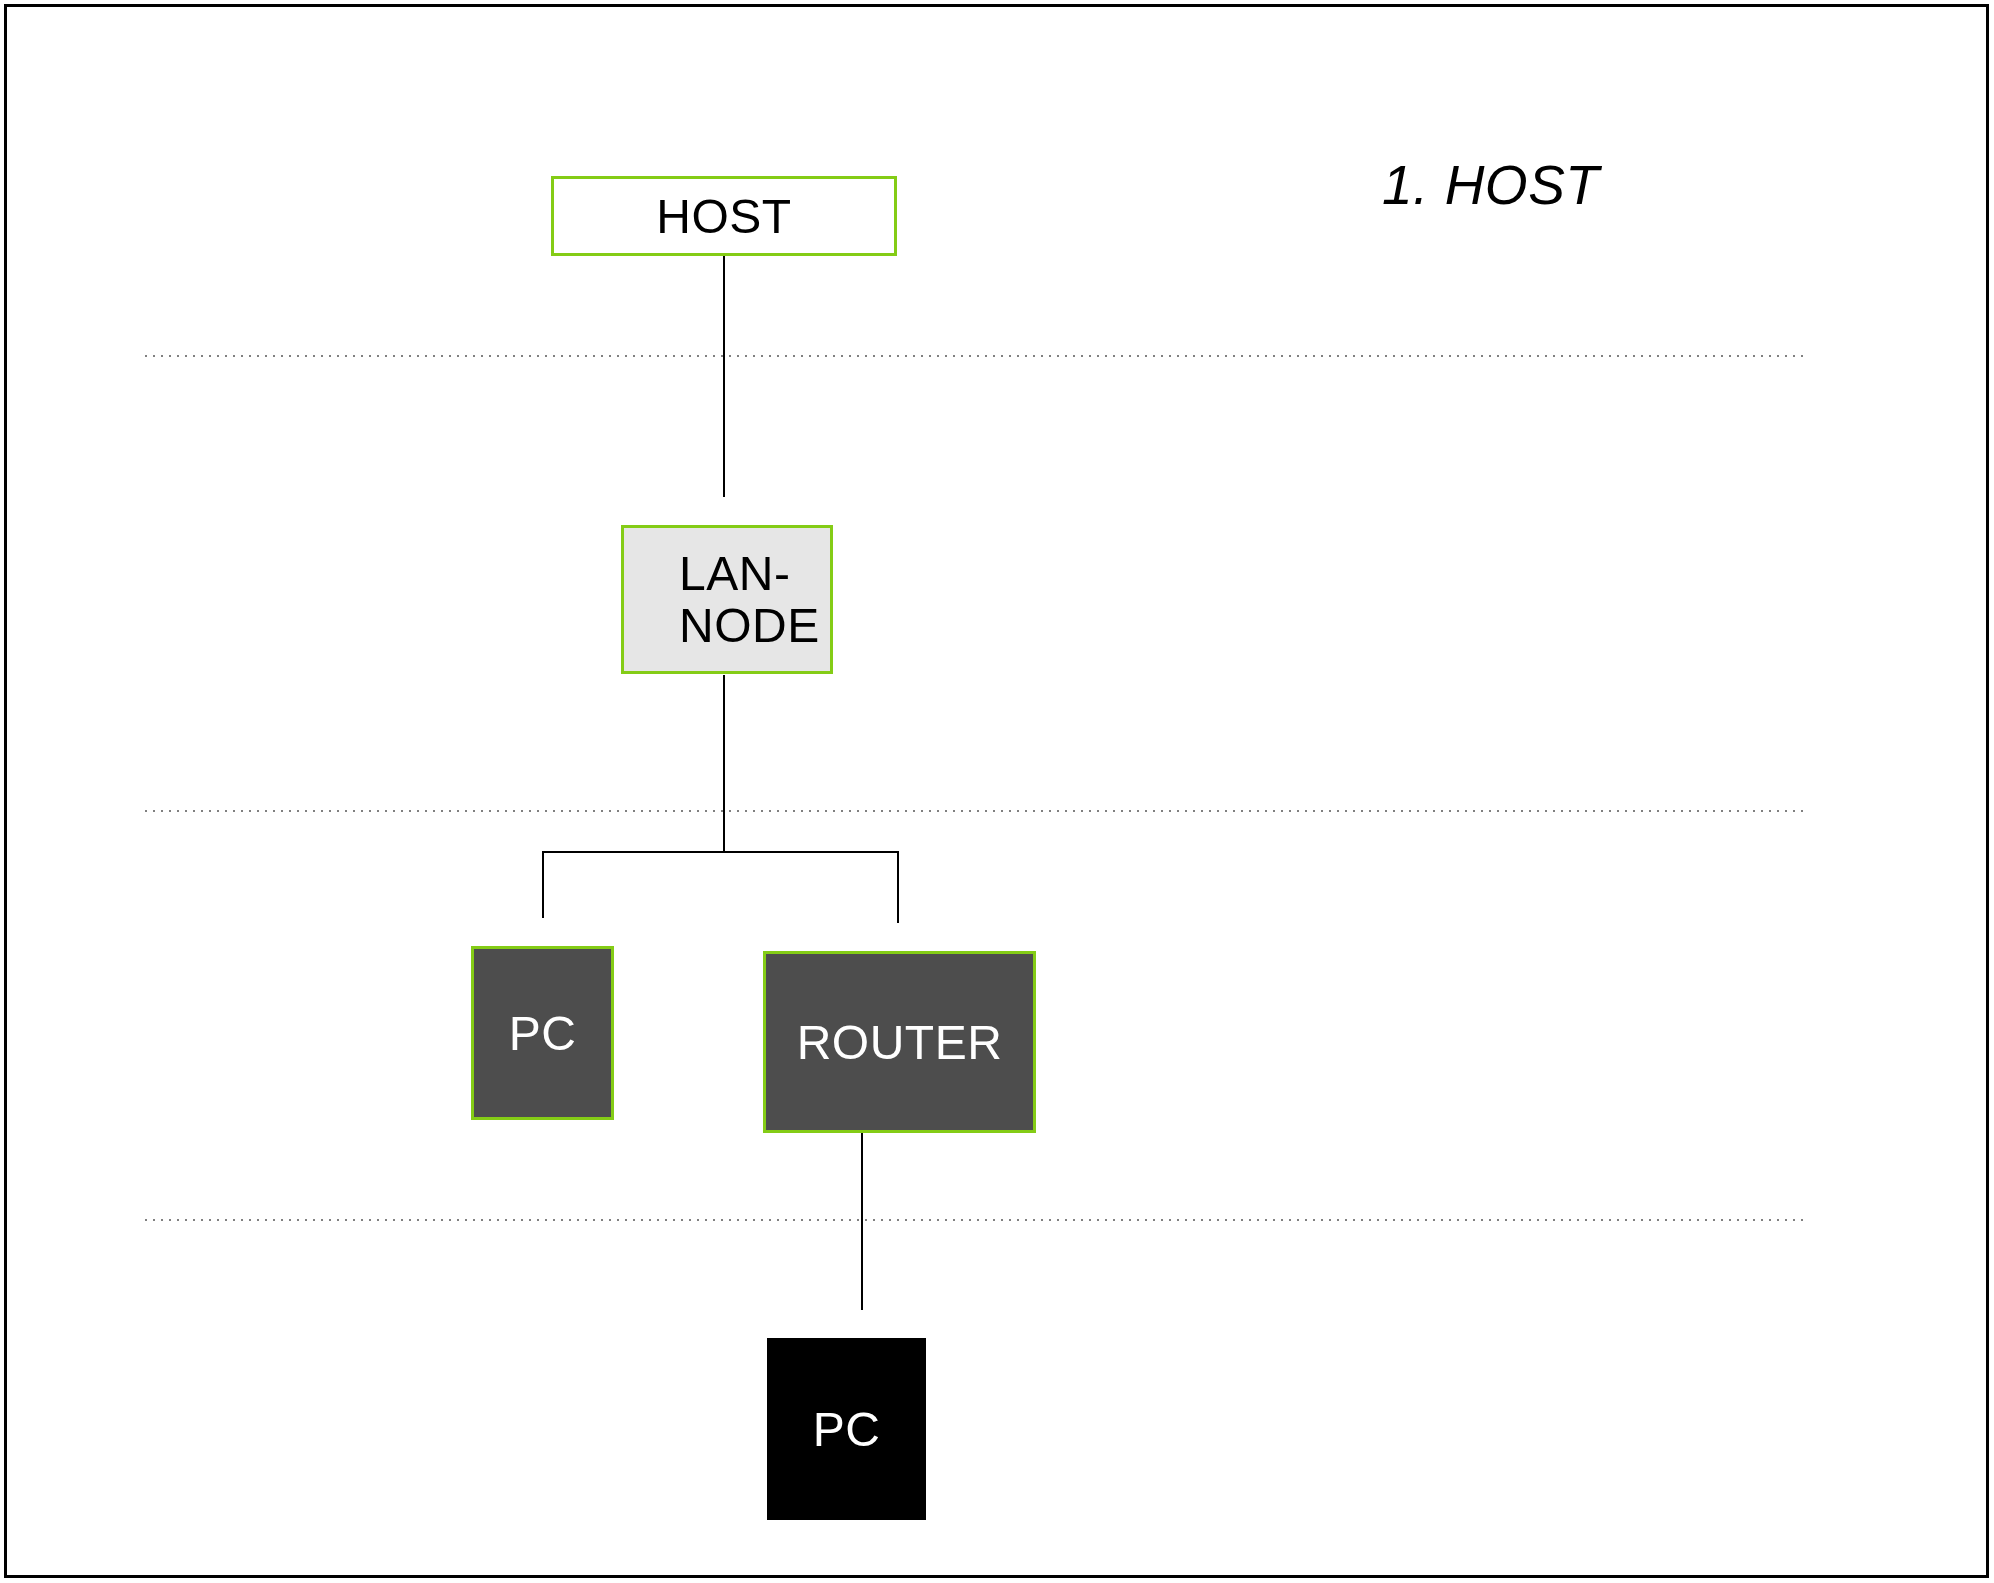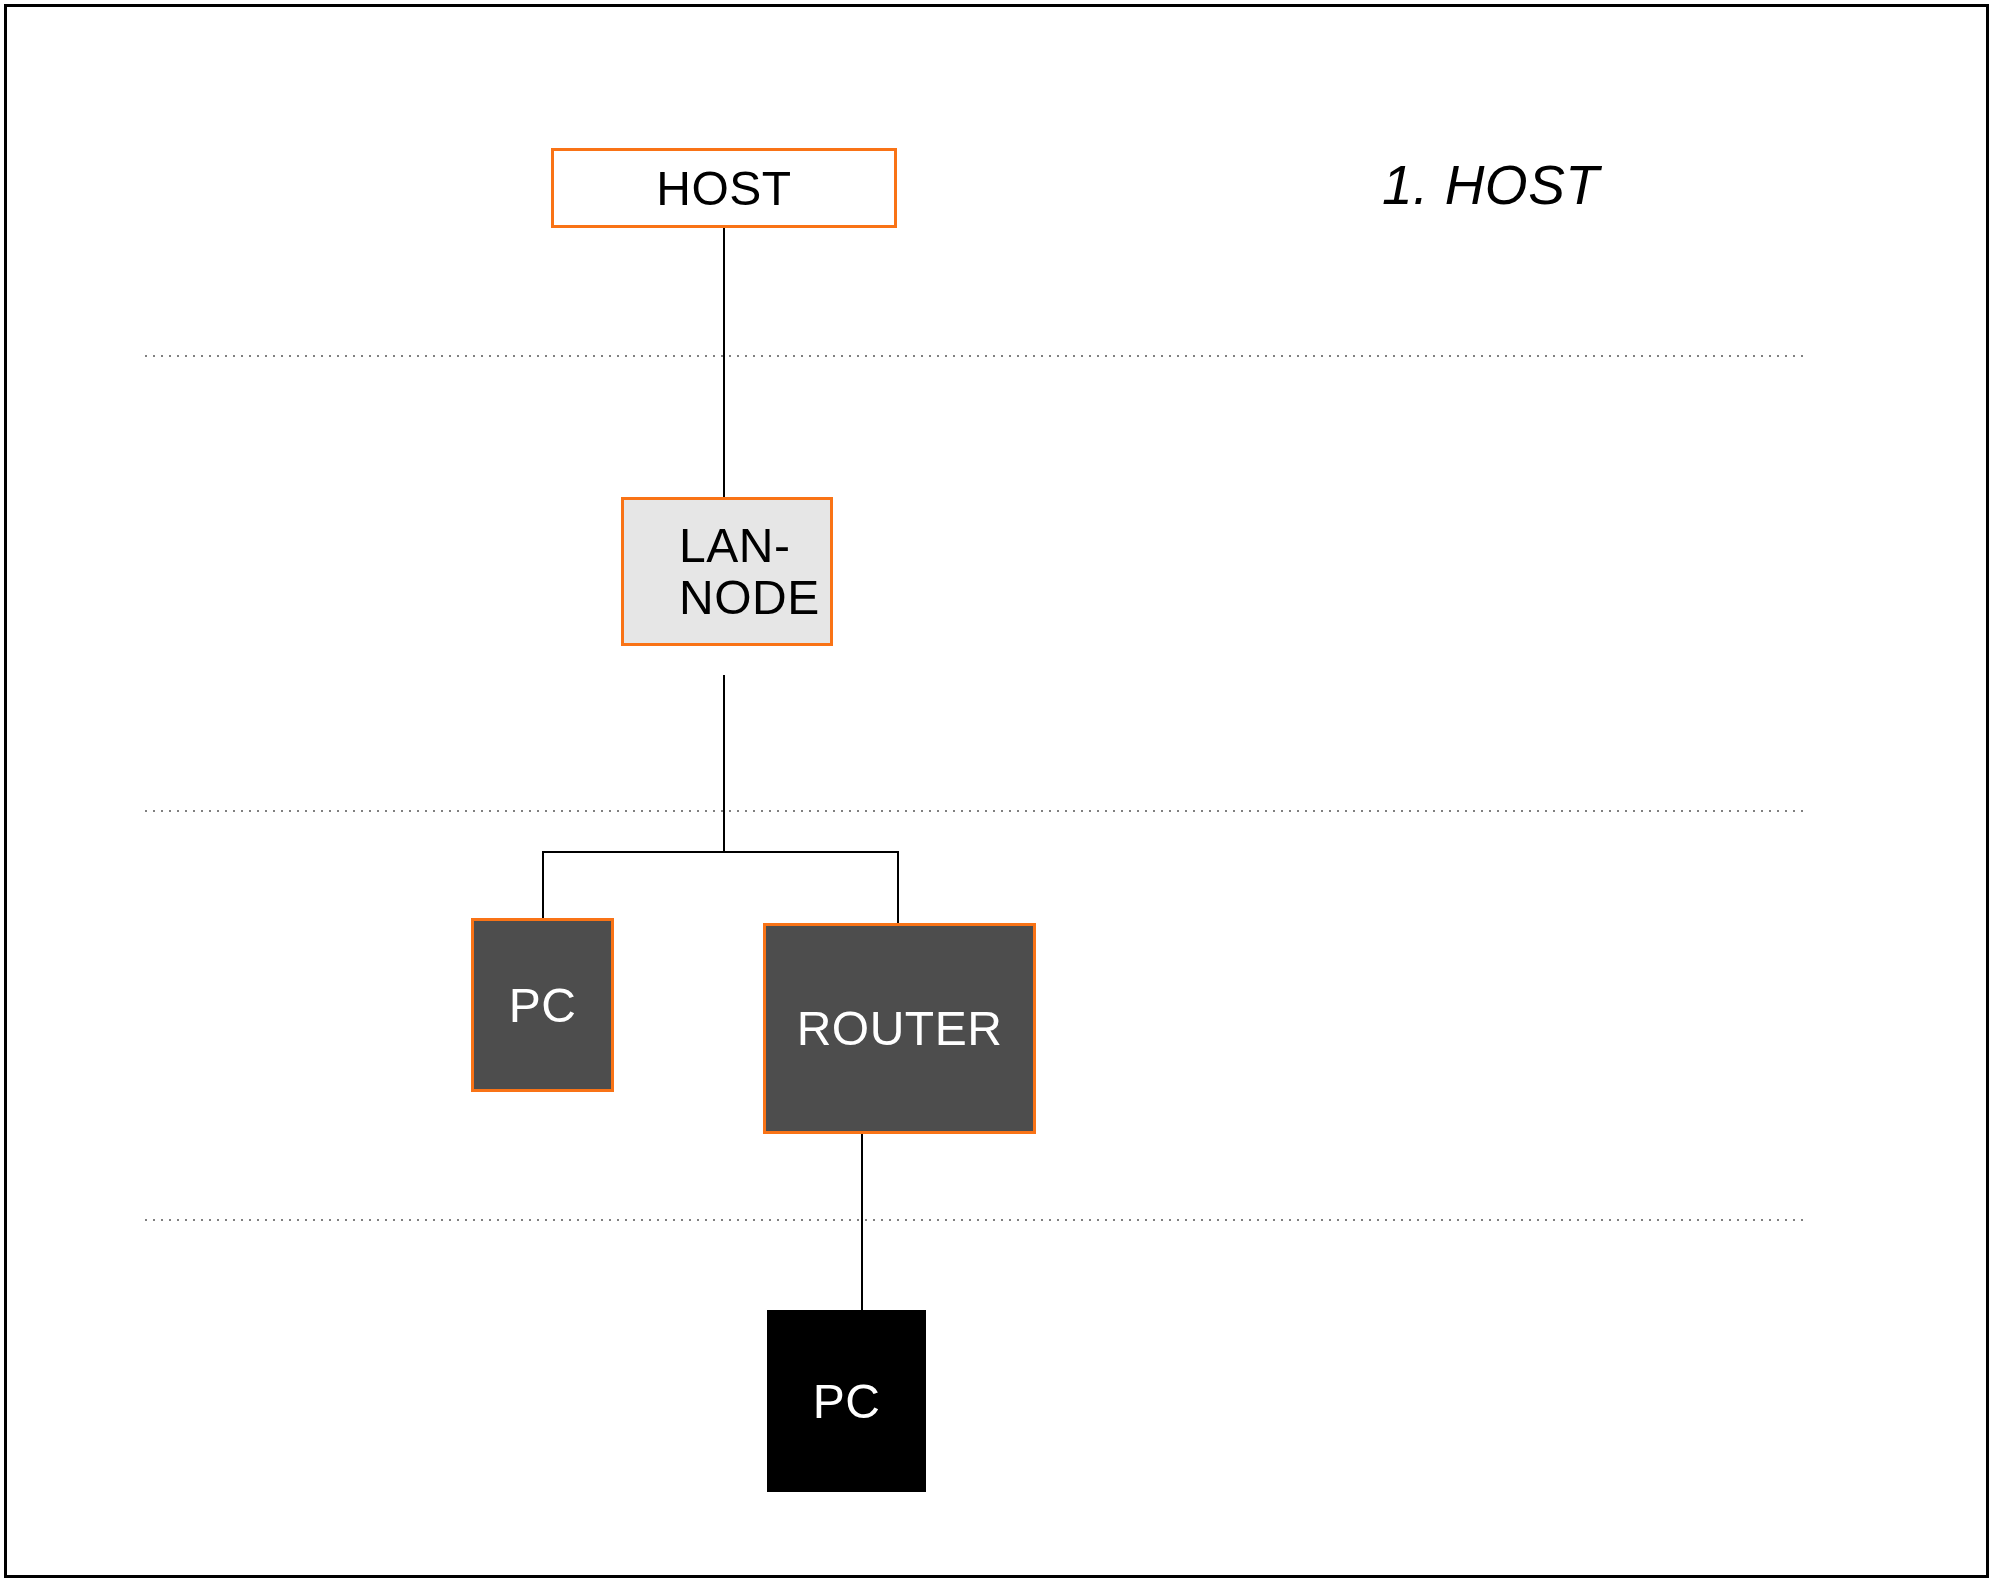--- a/index.html
+++ b/index.html
@@ -12,41 +12,42 @@
   }
   .frame{
     position:absolute;
     left:4px;top:4px;right:5px;bottom:5px;
     border:3px solid #000000;
     pointer-events:none;
   }
   .node{
     position:absolute;
     box-sizing:border-box;
-    border:3px solid #f97316;
+    border:3px solid #84cc16;
     display:flex;align-items:center;justify-content:center;
     font-size:48px;color:#000000;
     letter-spacing:0.5px;
+    margin-top:28px;
   }
   .node-host{
     left:551px;top:148px;width:346px;height:80px;
     background:#ffffff;
   }
   .node-lannode{
     left:621px;top:497px;width:212px;height:149px;
     background:#e6e6e6;
     flex-direction:column;align-items:flex-start;justify-content:center;
     padding-left:55px;line-height:52px;
   }
   .node-pc-local{
     left:471px;top:918px;width:143px;height:174px;
     background:#4d4d4d;color:#ffffff;
   }
   .node-router{
-    left:763px;top:923px;width:273px;height:211px;
+    left:763px;top:923px;width:273px;height:182px;
     background:#4d4d4d;color:#ffffff;
   }
   .node-pc-remote{
     left:767px;top:1310px;width:159px;height:182px;
     background:#000000;border-color:#000000;color:#ffffff;
   }
   .connector{
     position:absolute;
     background:#000000;
   }

